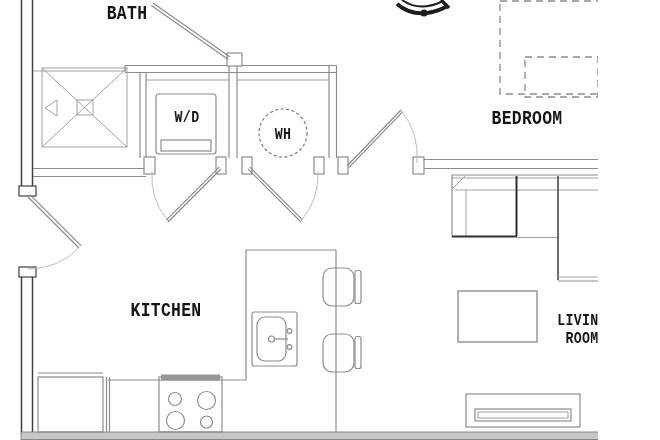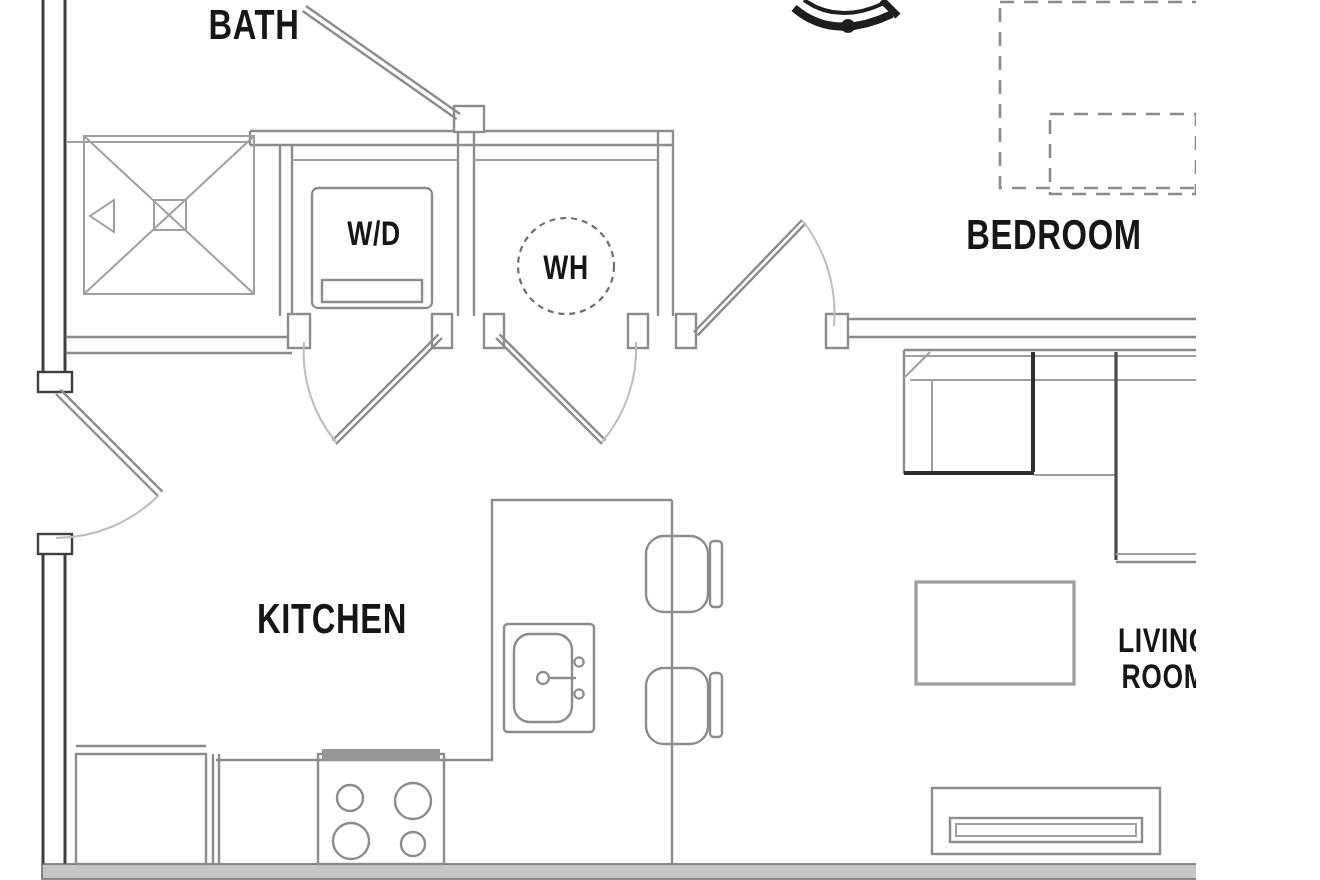--- a/index.html
+++ b/index.html
@@ -2,21 +2,21 @@
 <html style="--line: #8c8c8c; --wall: #3f3f3f; --wallfill: #c6c6c6; --arc: #bdbdbd; --text: #161616; --bg: #ffffff;"><head>
 <meta charset="utf-8">
 <style>
   html,body { margin:0; padding:0; background:#fff; }
   :root{
     --line:#8c8c8c; --wall:#3f3f3f; --wallfill:#c6c6c6;
     --arc:#bdbdbd; --text:#161616; --bg:#ffffff;
   }
   .plan {
     position:relative; width:598px; height:440px; background:var(--bg);
-    overflow:hidden; font-family:Liberation Sans, sans-serif;
+    overflow:hidden; font-family:Liberation Mono, monospace;
   }
   .plan svg { position:absolute; left:0; top:0; }
   
   .s1   { stroke:var(--line); fill:none; stroke-width:1.2; }
   .s1f  { stroke:var(--line); fill:#fff; stroke-width:1.2; }
   .thin { stroke:#a0a0a0; fill:none; stroke-width:1; }
   .dk   { stroke:var(--wall); fill:none; stroke-width:1.5; }
   .dkf  { stroke:var(--wall); fill:#fff; stroke-width:1.2; }
   .fdk  { fill:var(--wall); stroke:none; }
   .arc  { stroke:var(--arc); fill:none; stroke-width:1; }

